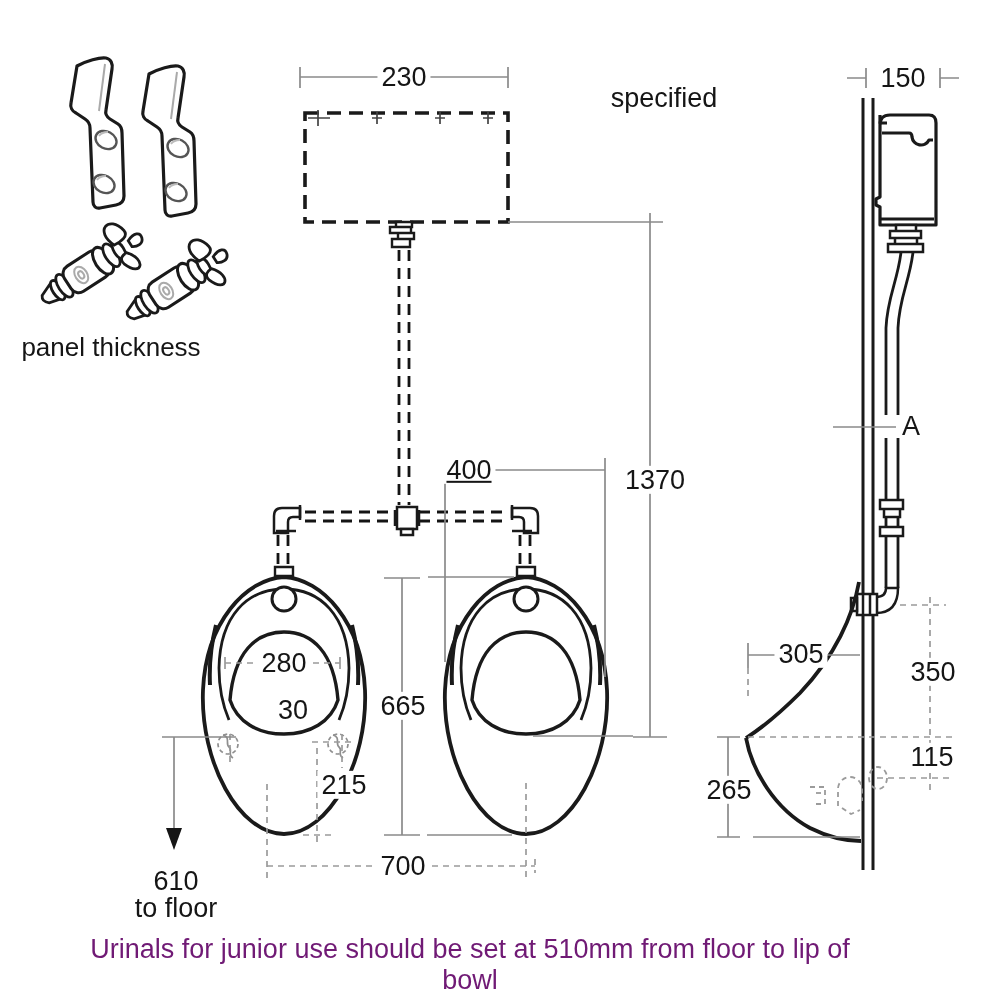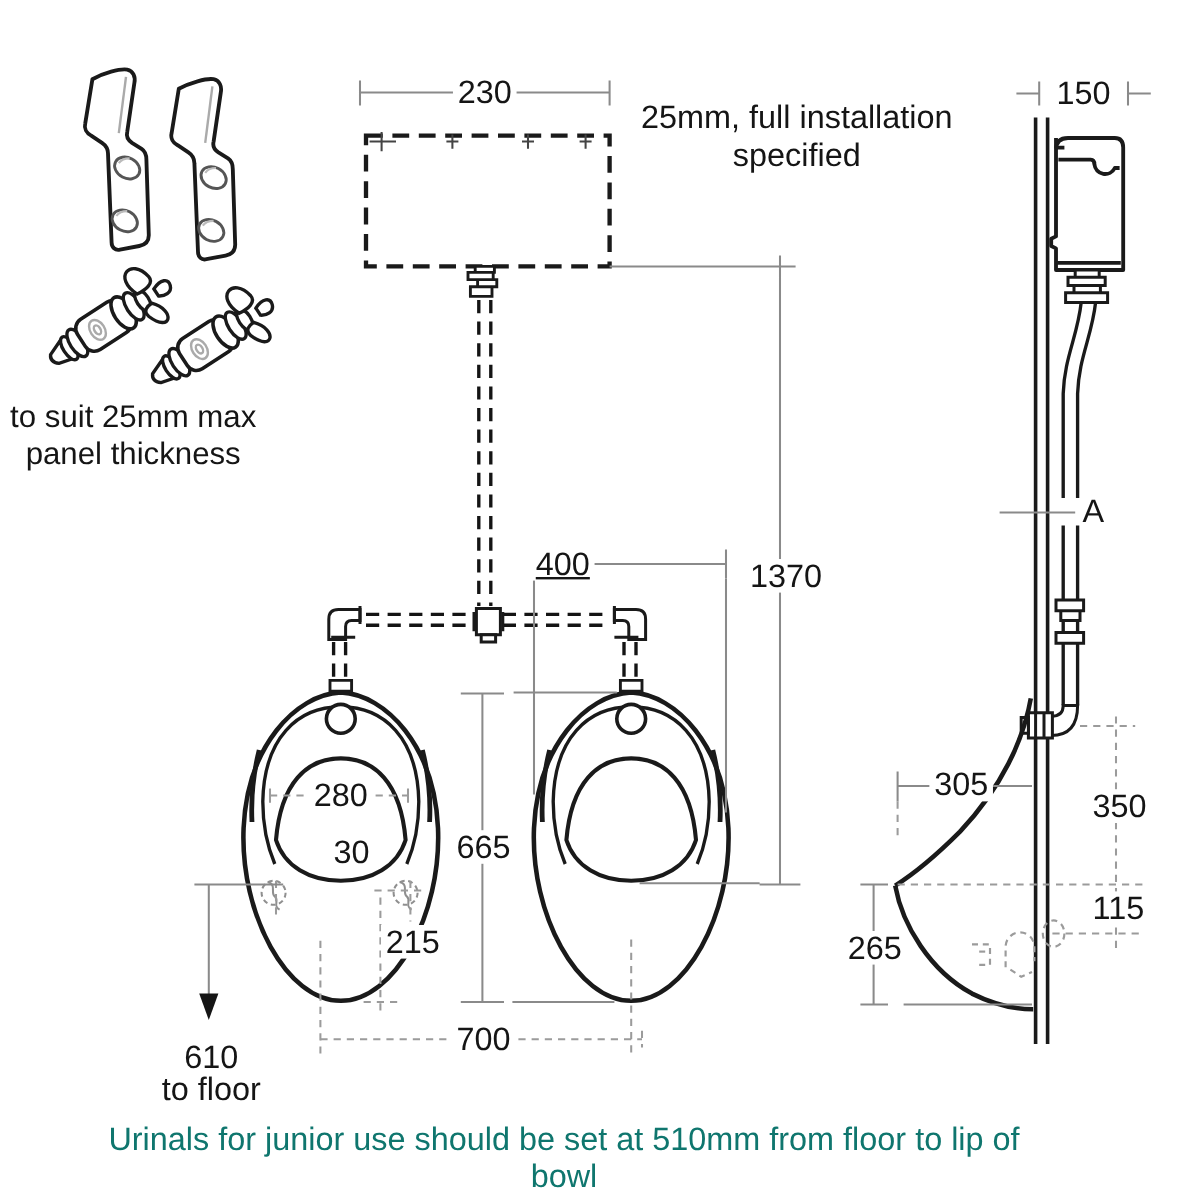--- a/index.html
+++ b/index.html
@@ -4,21 +4,21 @@
 <style>
   html,body{margin:0;padding:0;background:#fff;}
   .stage{position:relative;width:1000px;height:1000px;background:#fff;overflow:hidden;
          font-family:"Liberation Sans", sans-serif;color:#151515;}
   .stage svg{position:absolute;left:0;top:0;}
   .lbl{position:absolute;transform:translate(-50%,-50%);font-size:27px;line-height:1.05;
        background:#fff;padding:0 4px;white-space:nowrap;color:#151515;}
   .lbl.plain{background:transparent;padding:0;}
   .note{position:absolute;text-align:center;font-size:26px;line-height:31px;color:#151515;}
   .caption{position:absolute;left:60px;top:934px;width:820px;text-align:center;
-           font-size:27px;color:#0f766e;}
+           font-size:27px;color:#701a75;}
 </style>
 </head>
 <body>
 
 <div class="stage">
 
 <svg width="1000" height="1000" viewBox="0 0 1000 1000">
   <defs>
     <g id="bracket">
       <path d="M77,66 C86,61 100,57 106,58 C111,59 113,64 112,69 L106,110 C105,114 107,117 110,119
@@ -199,26 +199,24 @@
   </g>
   <g stroke="#8a8a8a" stroke-width="1.7" fill="none">
     <path d="M748,643 V668 M748,655 H860"></path>
   </g>
   <g stroke="#8a8a8a" stroke-width="1.7" fill="none">
     <path d="M717,737 H740 M728,737 V837 M717,837 H740 M753,837 H860"></path>
   </g>
 </svg>
 
   <div class="note" style="left:8px;top:332px;width:206px;">
-    <div>to suit 25mm max</div>
     <div>panel thickness</div>
   </div>
 
   <div class="note" style="left:515px;top:83px;width:298px;font-size:27px;">
-    <div>25mm, full installation</div>
     <div>specified</div>
   </div>
 
   <div class="lbl" style="left:404px;top:77px;">230</div>
   <div class="lbl" style="left:903px;top:78px;">150</div>
   <div class="lbl" style="left:469px;top:470px;text-decoration:underline;">400</div>
   <div class="lbl" style="left:655px;top:480px;">1370</div>
   <div class="lbl" style="left:284px;top:663px;">280</div>
   <div class="lbl" style="left:403px;top:706px;">665</div>
   <div class="lbl" style="left:293px;top:710px;">30</div>

